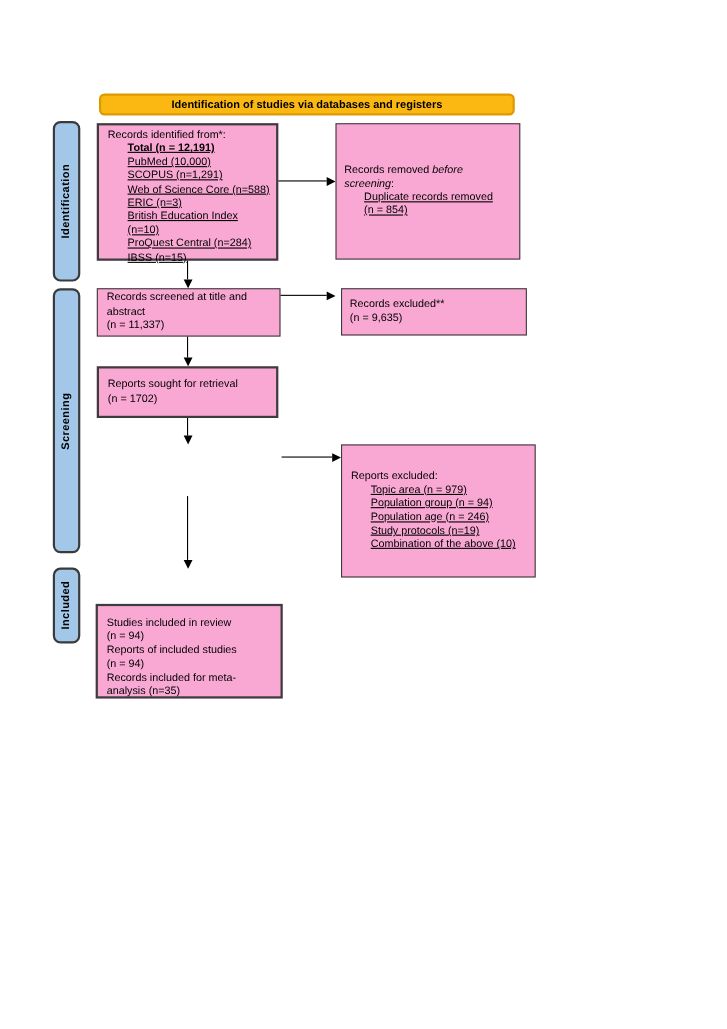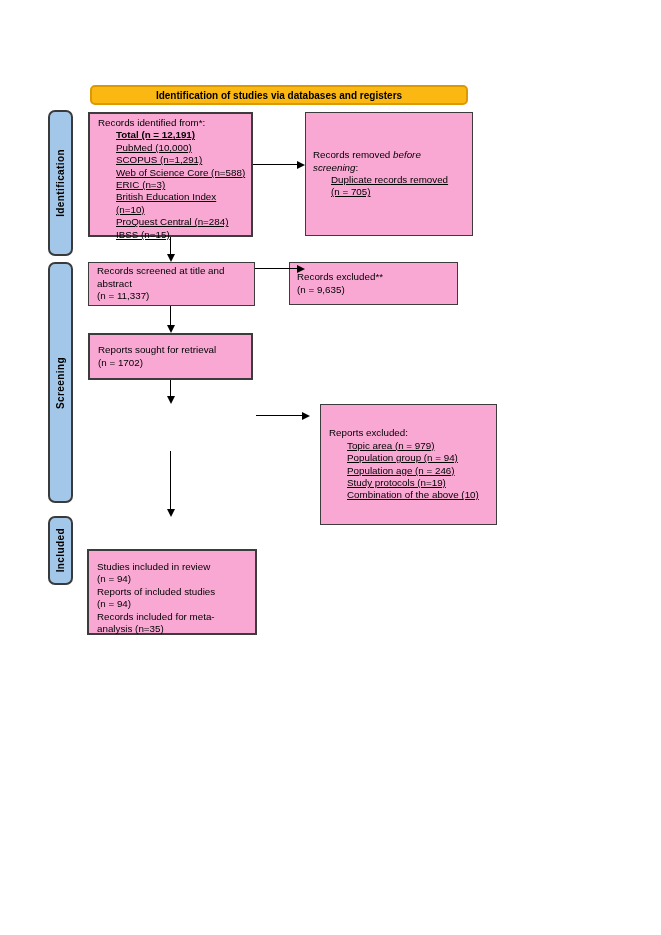--- a/index.html
+++ b/index.html
@@ -55,24 +55,24 @@
     display: flex; flex-direction: column;
   }
   .fbox.thick { border-width: 2px; }
   .fbox.vcenter { justify-content: center; }
   .tline { white-space: nowrap; }
   .tline.indent { padding-left: 18px; text-decoration: underline; }
 
   .box-records-identified { left: 88px;  top: 112px; width: 165px; height: 125px; padding: 3px 4px 0 8px; }
   .box-records-removed    { left: 305px; top: 112px; width: 168px; height: 124px; padding: 0 4px 0 7px; }
   .box-records-screened   { left: 88px;  top: 262px; width: 167px; height: 44px;  padding: 0 4px 0 8px; }
-  .box-records-excluded   { left: 289px; top: 262px; width: 169px; height: 43px;  padding: 0 4px 0 7px; }
+  .box-records-excluded   { left: 310px; top: 262px; width: 169px; height: 43px;  padding: 0 4px 0 7px; }
   .box-reports-sought     { left: 88px;  top: 333px; width: 165px; height: 47px;  padding: 0 4px 0 8px; }
   .box-reports-assessed   { left: 88px;  top: 404px; width: 168px; height: 47px;  padding: 0 4px 0 8px; }
-  .box-reports-excluded   { left: 310px; top: 404px; width: 177px; height: 121px; padding: 0 20px 0 8px; margin-left: 10px; }
+  .box-reports-excluded   { left: 310px; top: 404px; width: 177px; height: 121px; padding: 0 20px 0 8px; }
   .box-studies-included   { left: 87px;  top: 517px; width: 170px; height: 86px;  padding: 10px 4px 0 8px; margin-top: 32px; }
 
   .hline { position: absolute; height: 0; border-top: 1.3px solid var(--arrow); }
   .vline { position: absolute; width: 0; border-left: 1.3px solid var(--arrow); }
   .head-right {
     position: absolute; width: 0; height: 0;
     border-top: 4px solid transparent;
     border-bottom: 4px solid transparent;
     border-left: 8px solid var(--arrow);
   }
@@ -111,21 +111,21 @@
       <div class="tline indent"><span>ERIC (n=3)</span></div>
       <div class="tline indent"><span>British Education Index</span></div>
       <div class="tline indent"><span>(n=10)</span></div>
       <div class="tline indent"><span>ProQuest Central (n=284)</span></div>
       <div class="tline indent"><span>IBSS (n=15)</span></div>
     </div>
   <div class="fbox vcenter box-records-removed">
       <div class="tline"><span>Records removed </span><span style="font-style: italic; margin-top: 16px;">before</span></div>
       <div class="tline"><span style="font-style: italic;">screening</span><span>:</span></div>
       <div class="tline indent"><span>Duplicate records removed</span></div>
-      <div class="tline indent"><span>(n = 705)</span></div>
+      <div class="tline indent"><span>(n = 854)</span></div>
     </div>
   <div class="fbox vcenter box-records-screened">
       <div class="tline"><span>Records screened at title and</span></div>
       <div class="tline"><span>abstract</span></div>
       <div class="tline"><span>(n = 11,337)</span></div>
     </div>
   <div class="fbox vcenter box-records-excluded">
       <div class="tline"><span>Records excluded**</span></div>
       <div class="tline"><span>(n = 9,635)</span></div>
     </div>

